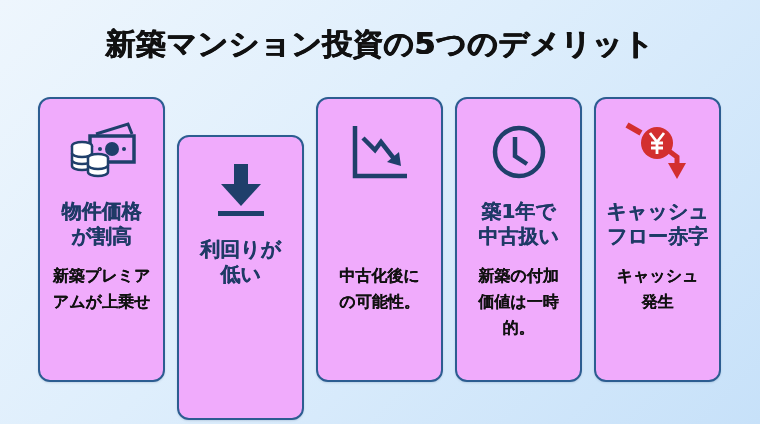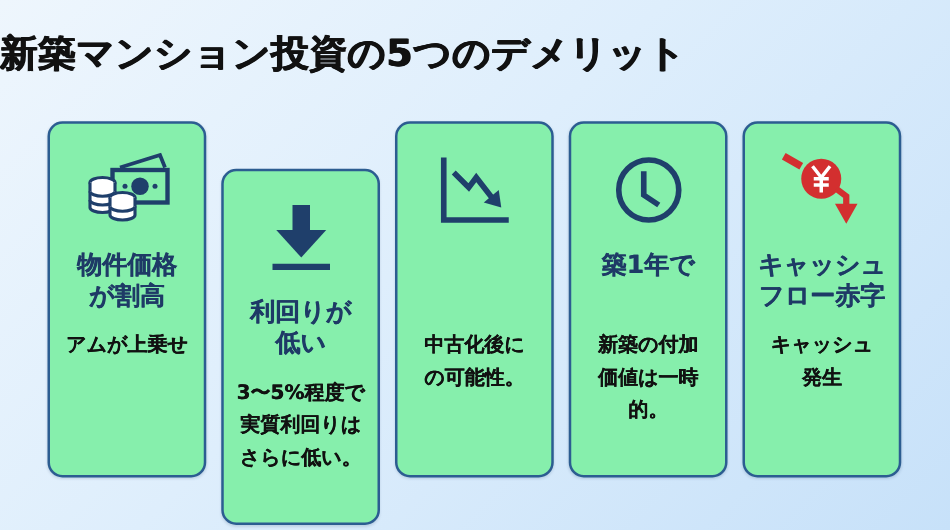--- a/index.html
+++ b/index.html
@@ -2,28 +2,28 @@
 <html><head>
   <meta charset="utf-8">
   <style>
     html, body { margin: 0; padding: 0; }
     body {
       width: 760px; height: 424px; overflow: hidden; position: relative;
       background: linear-gradient(135deg, #eef6fd 0%, #deeefc 45%, #c7e1f9 100%);
       font-family: "DejaVu Sans", "Liberation Sans", sans-serif;
     }
     .title {
-      position: absolute; left: 0; top: 24px; width: 760px; text-align: left;
+      position: absolute; left: 0; top: 24px; width: 760px; text-align: center;
       font-size: 30px; font-weight: 900; color: #111; letter-spacing: 0.5px;
       line-height: 40px;
       text-shadow: 0.6px 0 0 #111, -0.6px 0 0 #111;
     }
     .card {
       position: absolute; top: 97px; width: 123px; height: 281px;
-      background: #86efac;
+      background: #f0abfc;
       border: 2.5px solid #2c5d91;
       border-radius: 12px;
       box-shadow: 0 1px 2px rgba(30,60,100,0.15);
     }
     .icon {
       position: absolute; left: 0; top: 18px; width: 123px; height: 70px;
       display: flex; justify-content: center; align-items: center;
     }
     .icon svg { display: block; }
     .heading {
@@ -63,40 +63,36 @@
         <path d="M22 36 v14 a10 4 0 0 0 20 0 v-14"></path>
         <path d="M22 43 a10 4 0 0 0 20 0"></path>
       </g>
     </svg>
   </div>
   <div class="heading">
     <span>物件価格</span>
     <span>が割高</span>
   </div>
   <div class="body">
+    <span>新築プレミア</span>
     <span>アムが上乗せ</span>
   </div>
 </div>
 
 <div class="card" style="left:177px;margin-top:38px;">
   <div class="icon">
     <svg width="50" height="56" viewBox="0 0 50 56">
       <rect x="18" y="2" width="14" height="22" fill="#1f3f6b"></rect>
       <polygon points="5,22 45,22 25,44" fill="#1f3f6b"></polygon>
       <rect x="2" y="49" width="46" height="5" fill="#1f3f6b"></rect>
     </svg>
   </div>
   <div class="heading">
     <span>利回りが</span>
     <span>低い</span>
-  </div>
-  <div class="body">
-    <span>3〜5%程度で</span>
-    <span>実質利回りは</span>
-    <span>さらに低い。</span>
   </div>
 </div>
 
 <div class="card" style="left:316px;">
   <div class="icon">
     <svg width="58" height="56" viewBox="0 0 58 56">
       <path d="M4 2 V52 H56" fill="none" stroke="#1f3f6b" stroke-width="4.5"></path>
       <path d="M12 14 L24 26 L30 18 L44 36" fill="none" stroke="#1f3f6b" stroke-width="4.5"></path>
       <polygon points="36,38 50,42 48,28" fill="#1f3f6b"></polygon>
     </svg>
@@ -111,20 +107,21 @@
 
 <div class="card" style="left:455px;text-decoration:underline;">
   <div class="icon">
     <svg width="56" height="56" viewBox="0 0 56 56">
       <circle cx="28" cy="28" r="24" fill="none" stroke="#1f3f6b" stroke-width="4.5"></circle>
       <path d="M24 13 V32 L36 40" fill="none" stroke="#1f3f6b" stroke-width="4.5" stroke-linecap="butt"></path>
     </svg>
   </div>
   <div class="heading">
     <span>築1年で</span>
+    <span>中古扱い</span>
   </div>
   <div class="body">
     <span>新築の付加</span>
     <span>価値は一時</span>
     <span>的。</span>
   </div>
 </div>
 
 <div class="card" style="left:594px;">
   <div class="icon">

